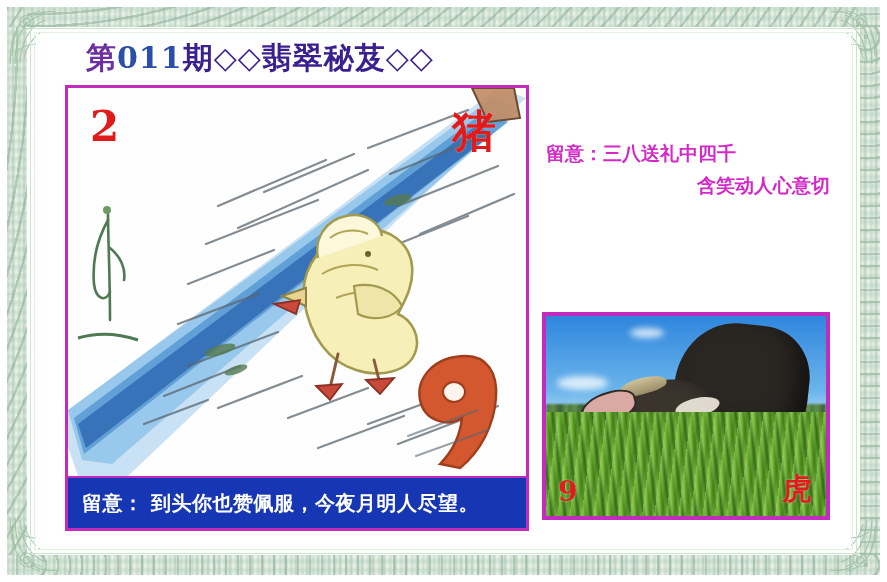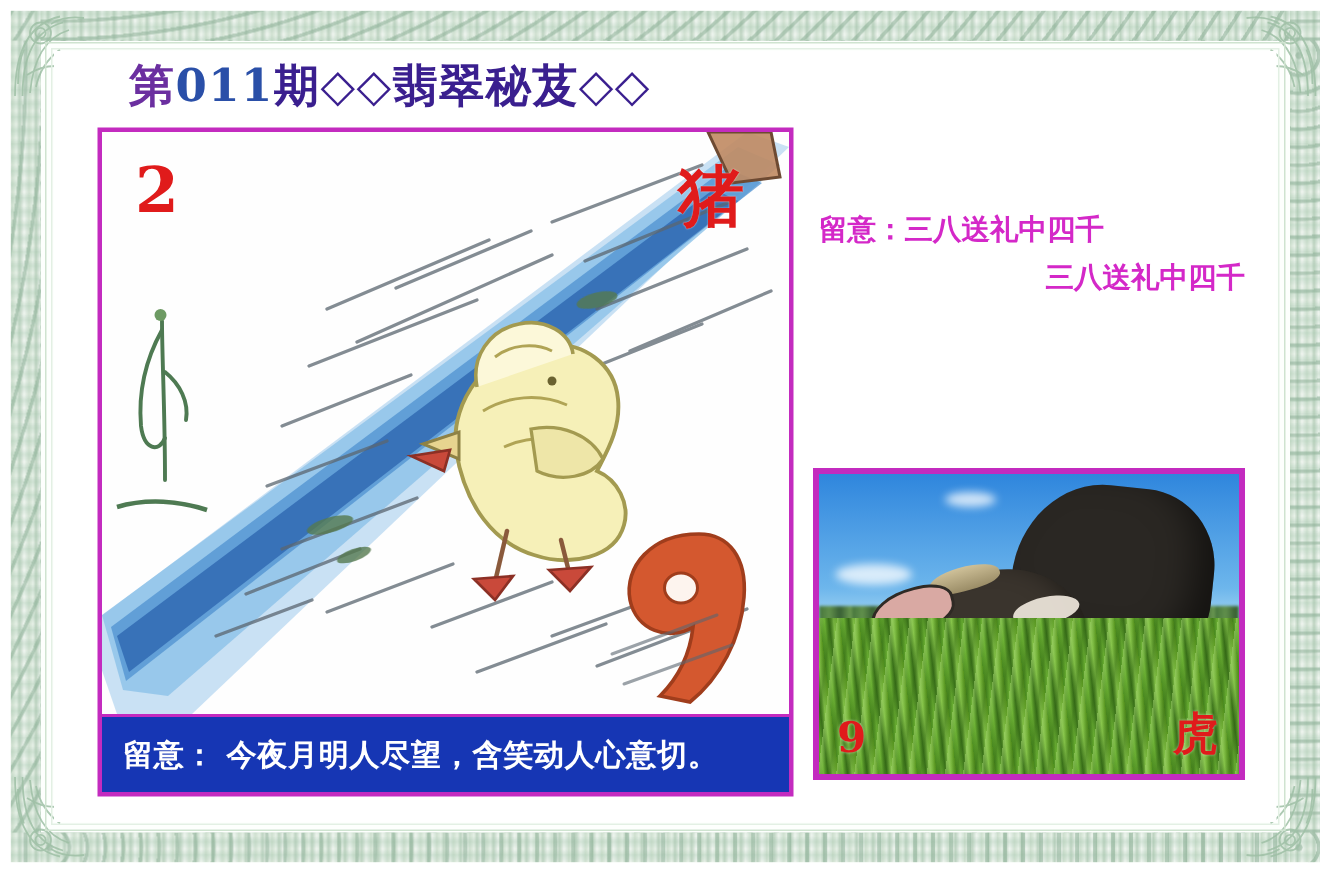--- a/index.html
+++ b/index.html
@@ -515,27 +515,27 @@
             <path d="M340 348 L410 322"></path>
             <path d="M348 368 L420 342"></path>
           </g>
         </svg>
 
         <div class="art-num-left">2</div>
         <div class="art-zodiac-right">猪</div>
       </div>
 
       <div class="caption-bar">
-        <span class="caption-text">留意： 今夜月明人尽望，含笑动人心意切。</span>
+        <span class="caption-text">留意： 到头你也赞佩服，今夜月明人尽望。</span>
       </div>
     </div>
 
     <div class="note-block">
       <div class="note-line l1">留意：三八送礼中四千</div>
-      <div class="note-line l2">三八送礼中四千</div>
+      <div class="note-line l2">含笑动人心意切</div>
     </div>
 
     <div class="photo-panel">
       <div class="photo-inner">
         <div class="sky-cloud" style="left:62%; top:10%; width:22%; height:9%;"></div>
         <div class="sky-cloud" style="left:4%; top:30%; width:18%; height:7%;"></div>
         <div class="sky-cloud" style="left:30%; top:6%; width:12%; height:5%;"></div>
 
         <div class="treeline"></div>
 

